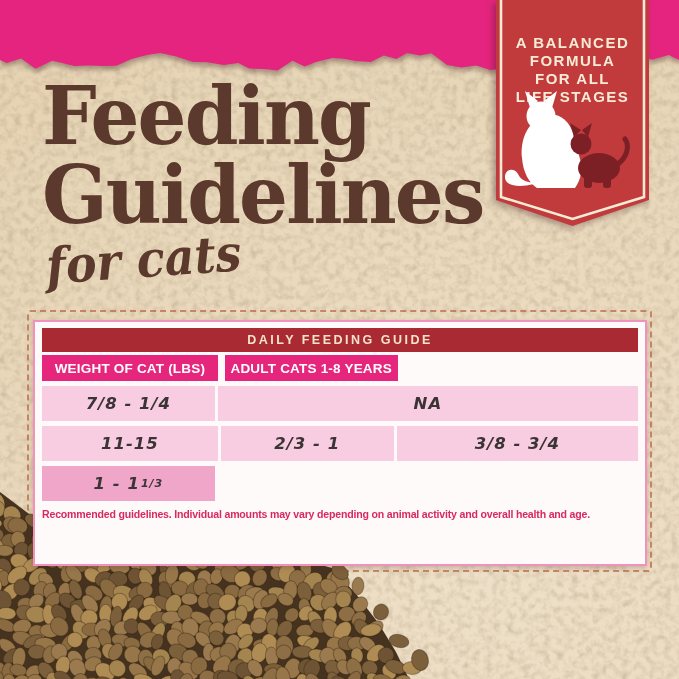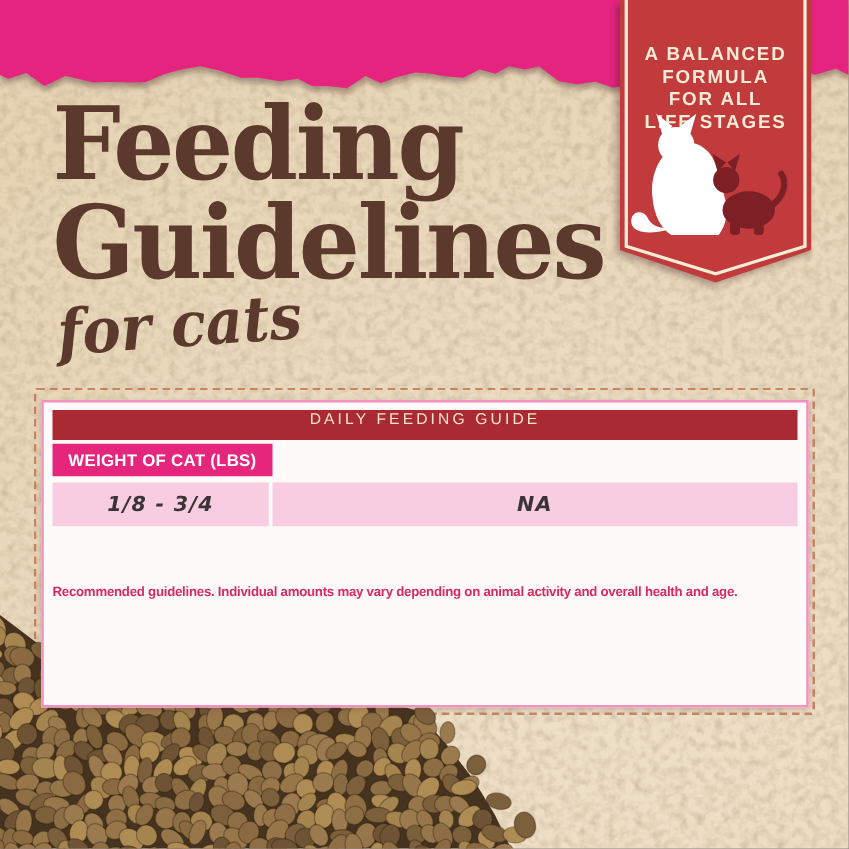--- a/index.html
+++ b/index.html
@@ -52,22 +52,22 @@
     letter-spacing:1.5px;fill:var(--ribbon-cream);text-anchor:middle;
   }
   
   .panel{
     position:absolute;left:33px;top:320px;width:614px;height:246px;z-index:3;
     box-sizing:border-box;background:#fefafa;border:2px solid #f092bb;
     padding:6px 7px;box-shadow:0 2px 5px rgba(90,50,40,.25);
   }
   .title-bar{
     height:24px;background:var(--title-bar);color:#f3e4cc;
-    display:flex;align-items:flex-start;justify-content:center;
-    font-weight:normal;font-size:12.5px;letter-spacing:2.5px;white-space:nowrap;
+    display:flex;align-items:center;justify-content:center;
+    font-weight:bold;font-size:12.5px;letter-spacing:2.5px;white-space:nowrap;
   }
   .title-bar .title-note{letter-spacing:.8px;font-variant:small-caps;margin-left:7px;font-size:13px;}
   .hdr-row{display:flex;gap:7px;margin-top:3px;height:26px;}
   .hdr-cell{
     background:var(--header-pink);color:#fff;font-weight:bold;font-size:13.5px;
     display:flex;align-items:center;justify-content:center;letter-spacing:.2px;
   }
   .col-0{width:29.5%;} .col-1{width:29%;} .col-2{flex:1;}
   .body-row{display:flex;gap:3px;margin-top:5px;height:35px;}
   .body-row .cell{
@@ -415,27 +415,34 @@
     <div>Guidelines</div>
   </div>
   <div class="subheading">for cats</div>
 
   <div class="panel">
     <div class="title-bar">
       <span>DAILY FEEDING GUIDE</span>
     </div>
     <div class="hdr-row">
       <div class="hdr-cell col-0">WEIGHT OF CAT (LBS)</div>
+      <div class="hdr-cell col-1">ADULT CATS 1-8 YEARS</div>
     </div>
     <div id="table-body">
         <div class="body-row row-light">
-          <div class="cell col-1">1/8 - 3/4</div>
+          <div class="cell col-1">7/8 - 1/4</div>
           <div class="cell col-2">NA</div>
         </div>
+        <div class="body-row row-light">
+          <div class="cell col-0">11-15</div>
+          <div class="cell col-1">2/3 - 1</div>
+          <div class="cell col-2">3/8 - 3/4</div>
+        </div>
         <div class="body-row row-med">
+          <div class="cell col-1">1 - 1<sup>1/3</sup></div>
         </div>
       </div>
     <div class="footnote">Recommended guidelines. Individual amounts may vary depending on animal activity and overall health and age.</div>
   </div>
 
   <svg id="ribbon" width="160" height="240" viewBox="0 0 160 240">
     <path d="M0,-4 H153 V200 L76.5,226 L0,200 Z" style="fill:var(--ribbon-red)"></path>
     <path d="M5,-4 V197 L76.5,219 L148,197 V-4" fill="none" style="stroke:var(--ribbon-cream)" stroke-width="2.6"></path>
     <text x="76.5" y="48">A BALANCED</text>
     <text x="76.5" y="66">FORMULA</text>

